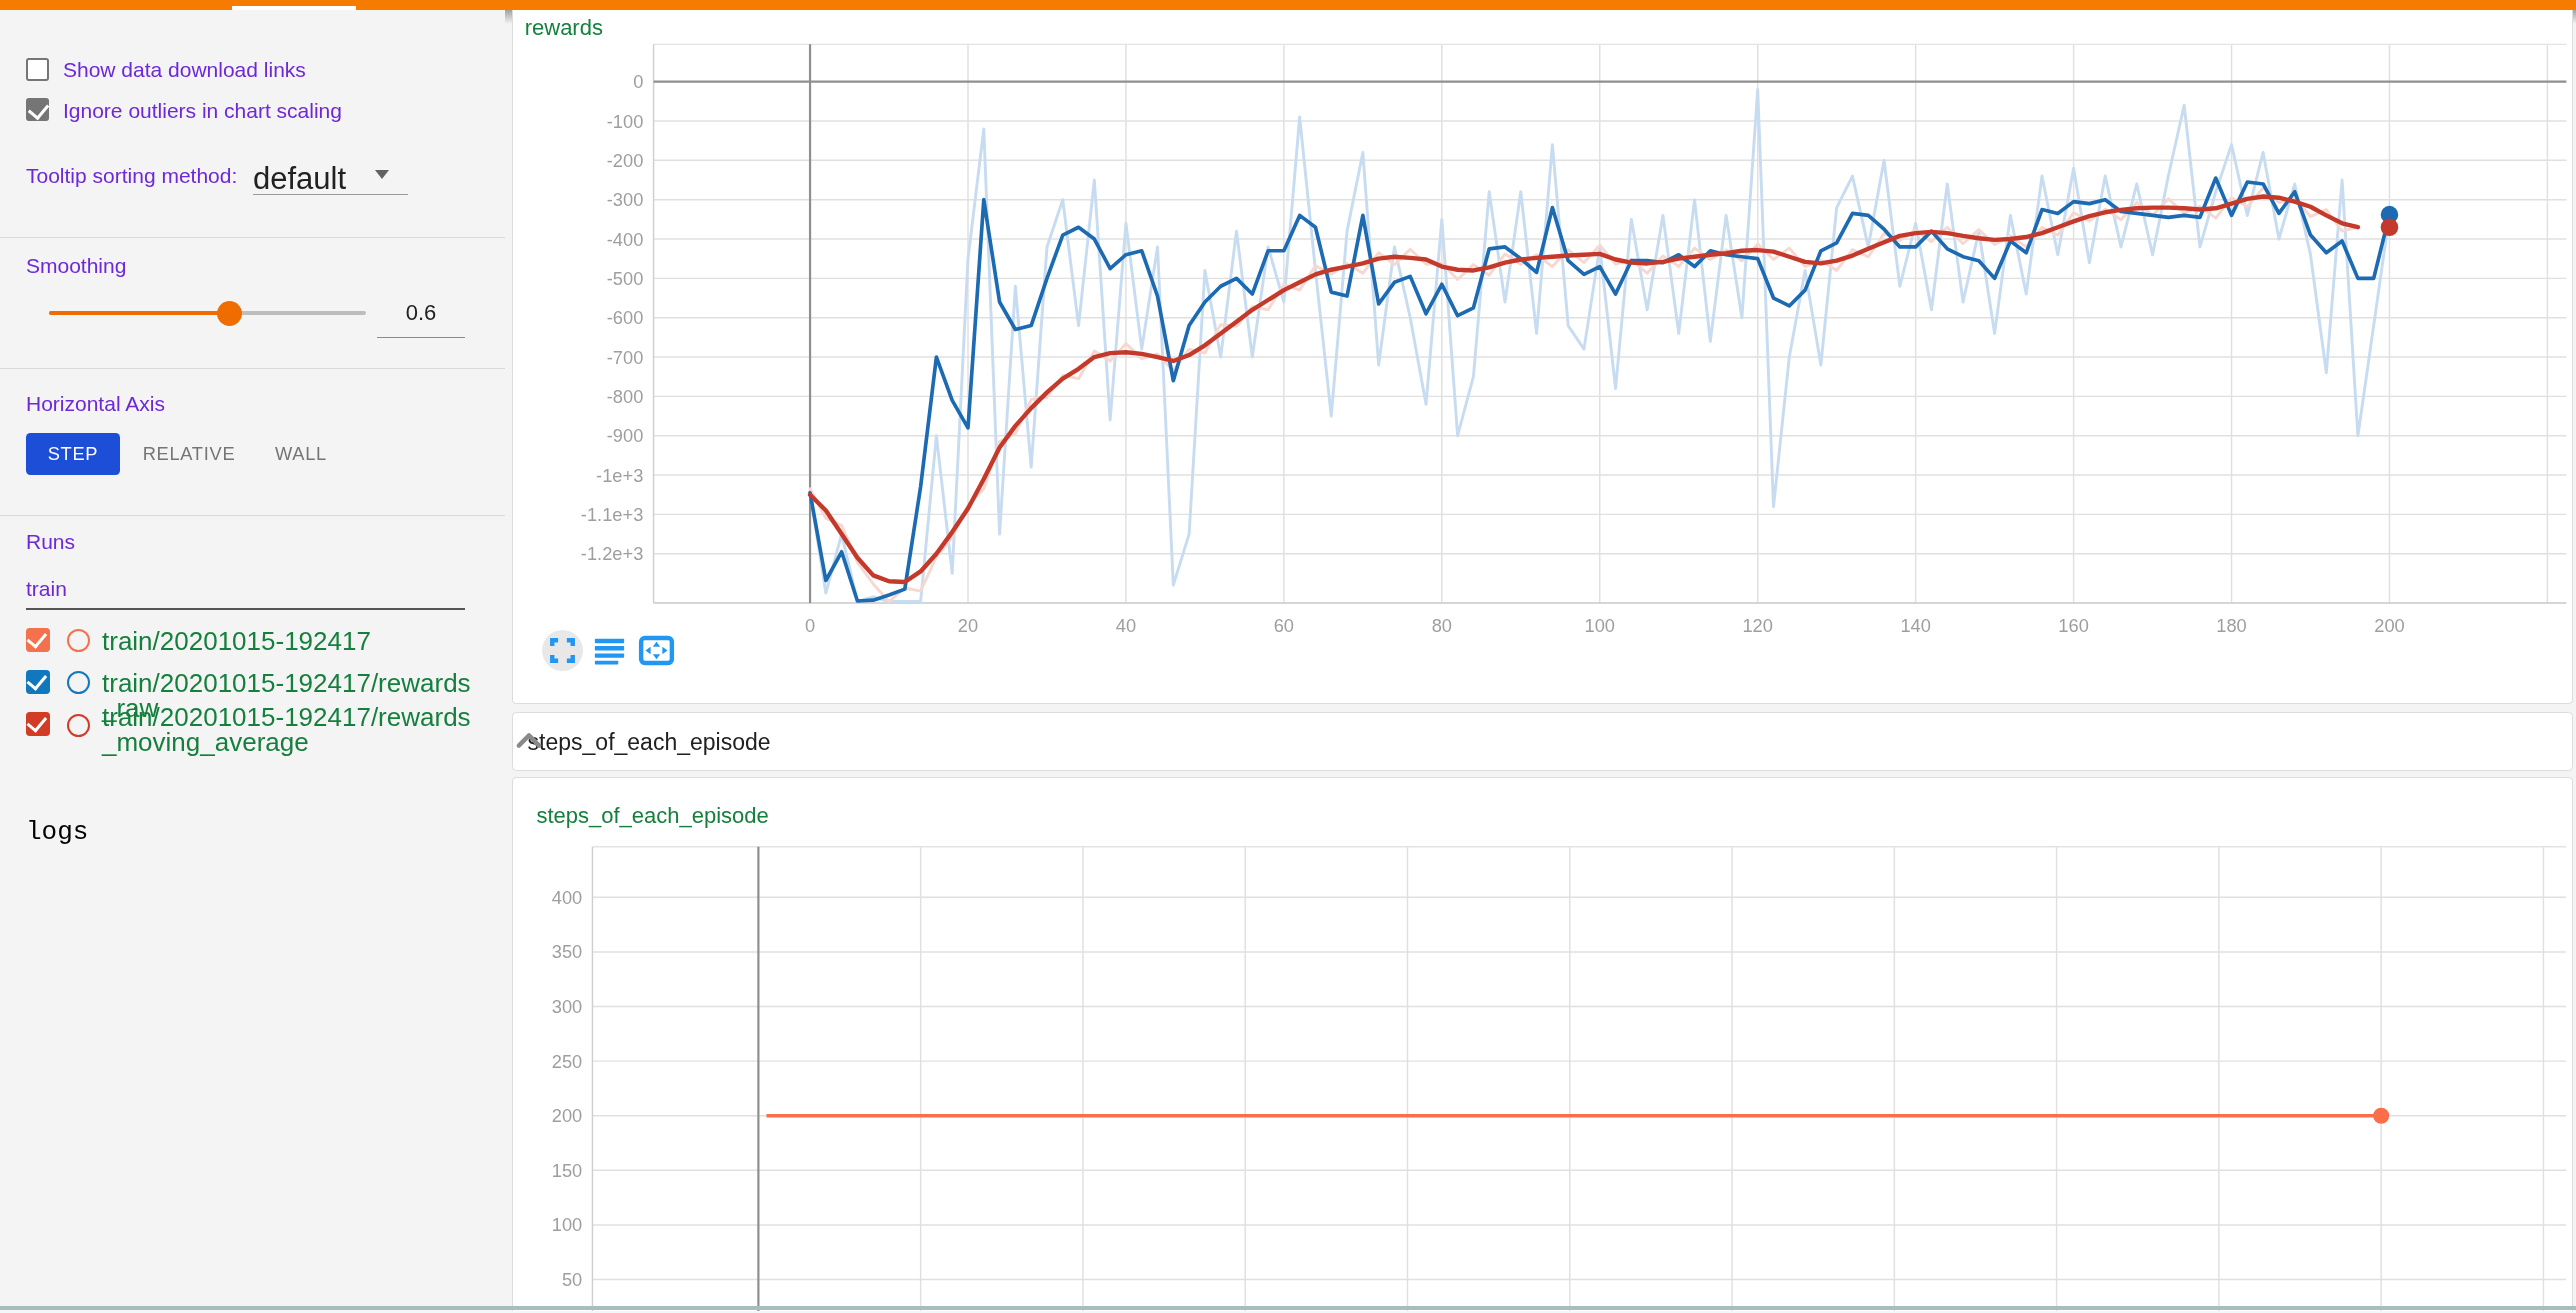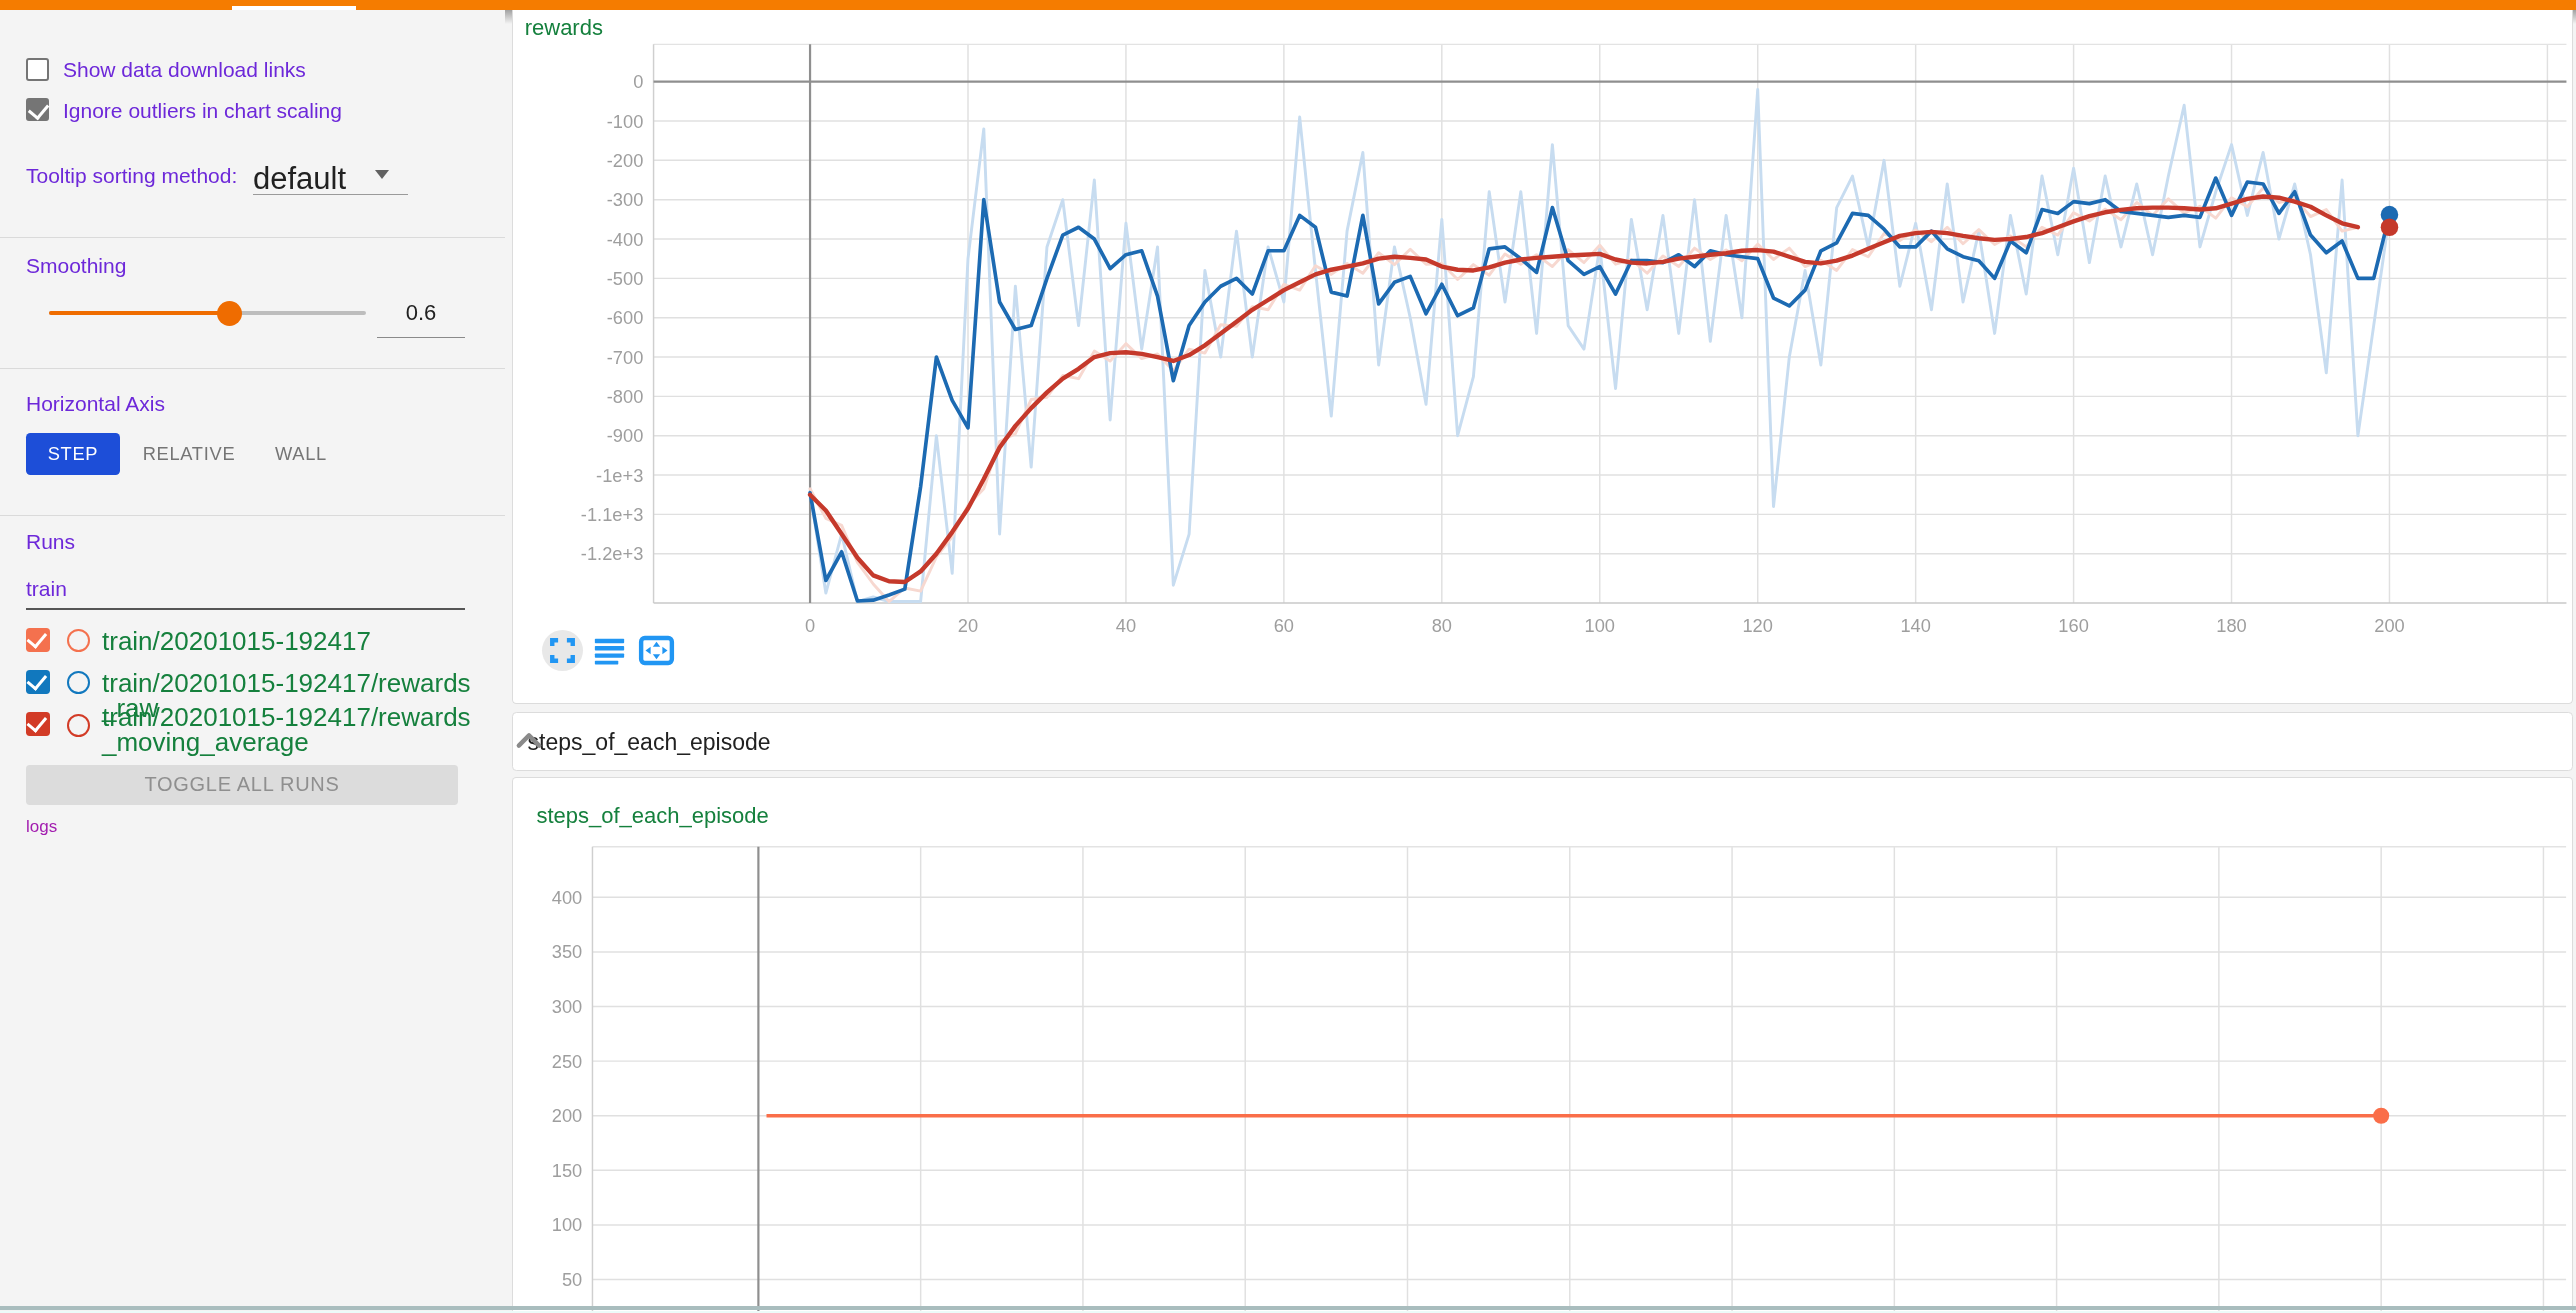--- a/index.html
+++ b/index.html
@@ -129,22 +129,21 @@
       <div class="run-label" style="top:661px;">train/20201015-192417/rewards_raw</div>
     </div>
     <div>
       <div class="run-cbox" style="left: 26px; top: 702px; background: rgb(210, 59, 38);" id="run-cbox-2">
         <span class="tick"></span>
       </div>
       <div class="run-circle" style="left: 67px; top: 704px; border-color: rgb(210, 59, 38);" id="run-circ-2"></div>
       <div class="run-label" style="top:695px;">train/20201015-192417/rewards_moving_average</div>
     </div>
 
-    <div id="toggle-btn">TOGGLE ALL RUNS</div>
-    <div class="side-label" style="left:26px;top:807px;color:#a21caf;font-size:17px;">logs</div>
+    <div class="side-label" style="left:26px;top:807px;color:#000000;font-size:26px;font-family:Liberation Mono, monospace;">logs</div>
   </div>
 
   <div class="card" id="card-rewards">
     <div class="chart-title" style="left:11.7px;top:5.9px;">rewards</div>
     <svg id="chart1" width="2058" height="691" viewBox="0 0 2814 945">
         <line x1="622" y1="47" x2="622" y2="811" stroke="#e0e0e0" stroke-width="2"></line>
         <line x1="838" y1="47" x2="838" y2="811" stroke="#e0e0e0" stroke-width="2"></line>
         <line x1="1054" y1="47" x2="1054" y2="811" stroke="#e0e0e0" stroke-width="2"></line>
         <line x1="1270" y1="47" x2="1270" y2="811" stroke="#e0e0e0" stroke-width="2"></line>
         <line x1="1486" y1="47" x2="1486" y2="811" stroke="#e0e0e0" stroke-width="2"></line>

